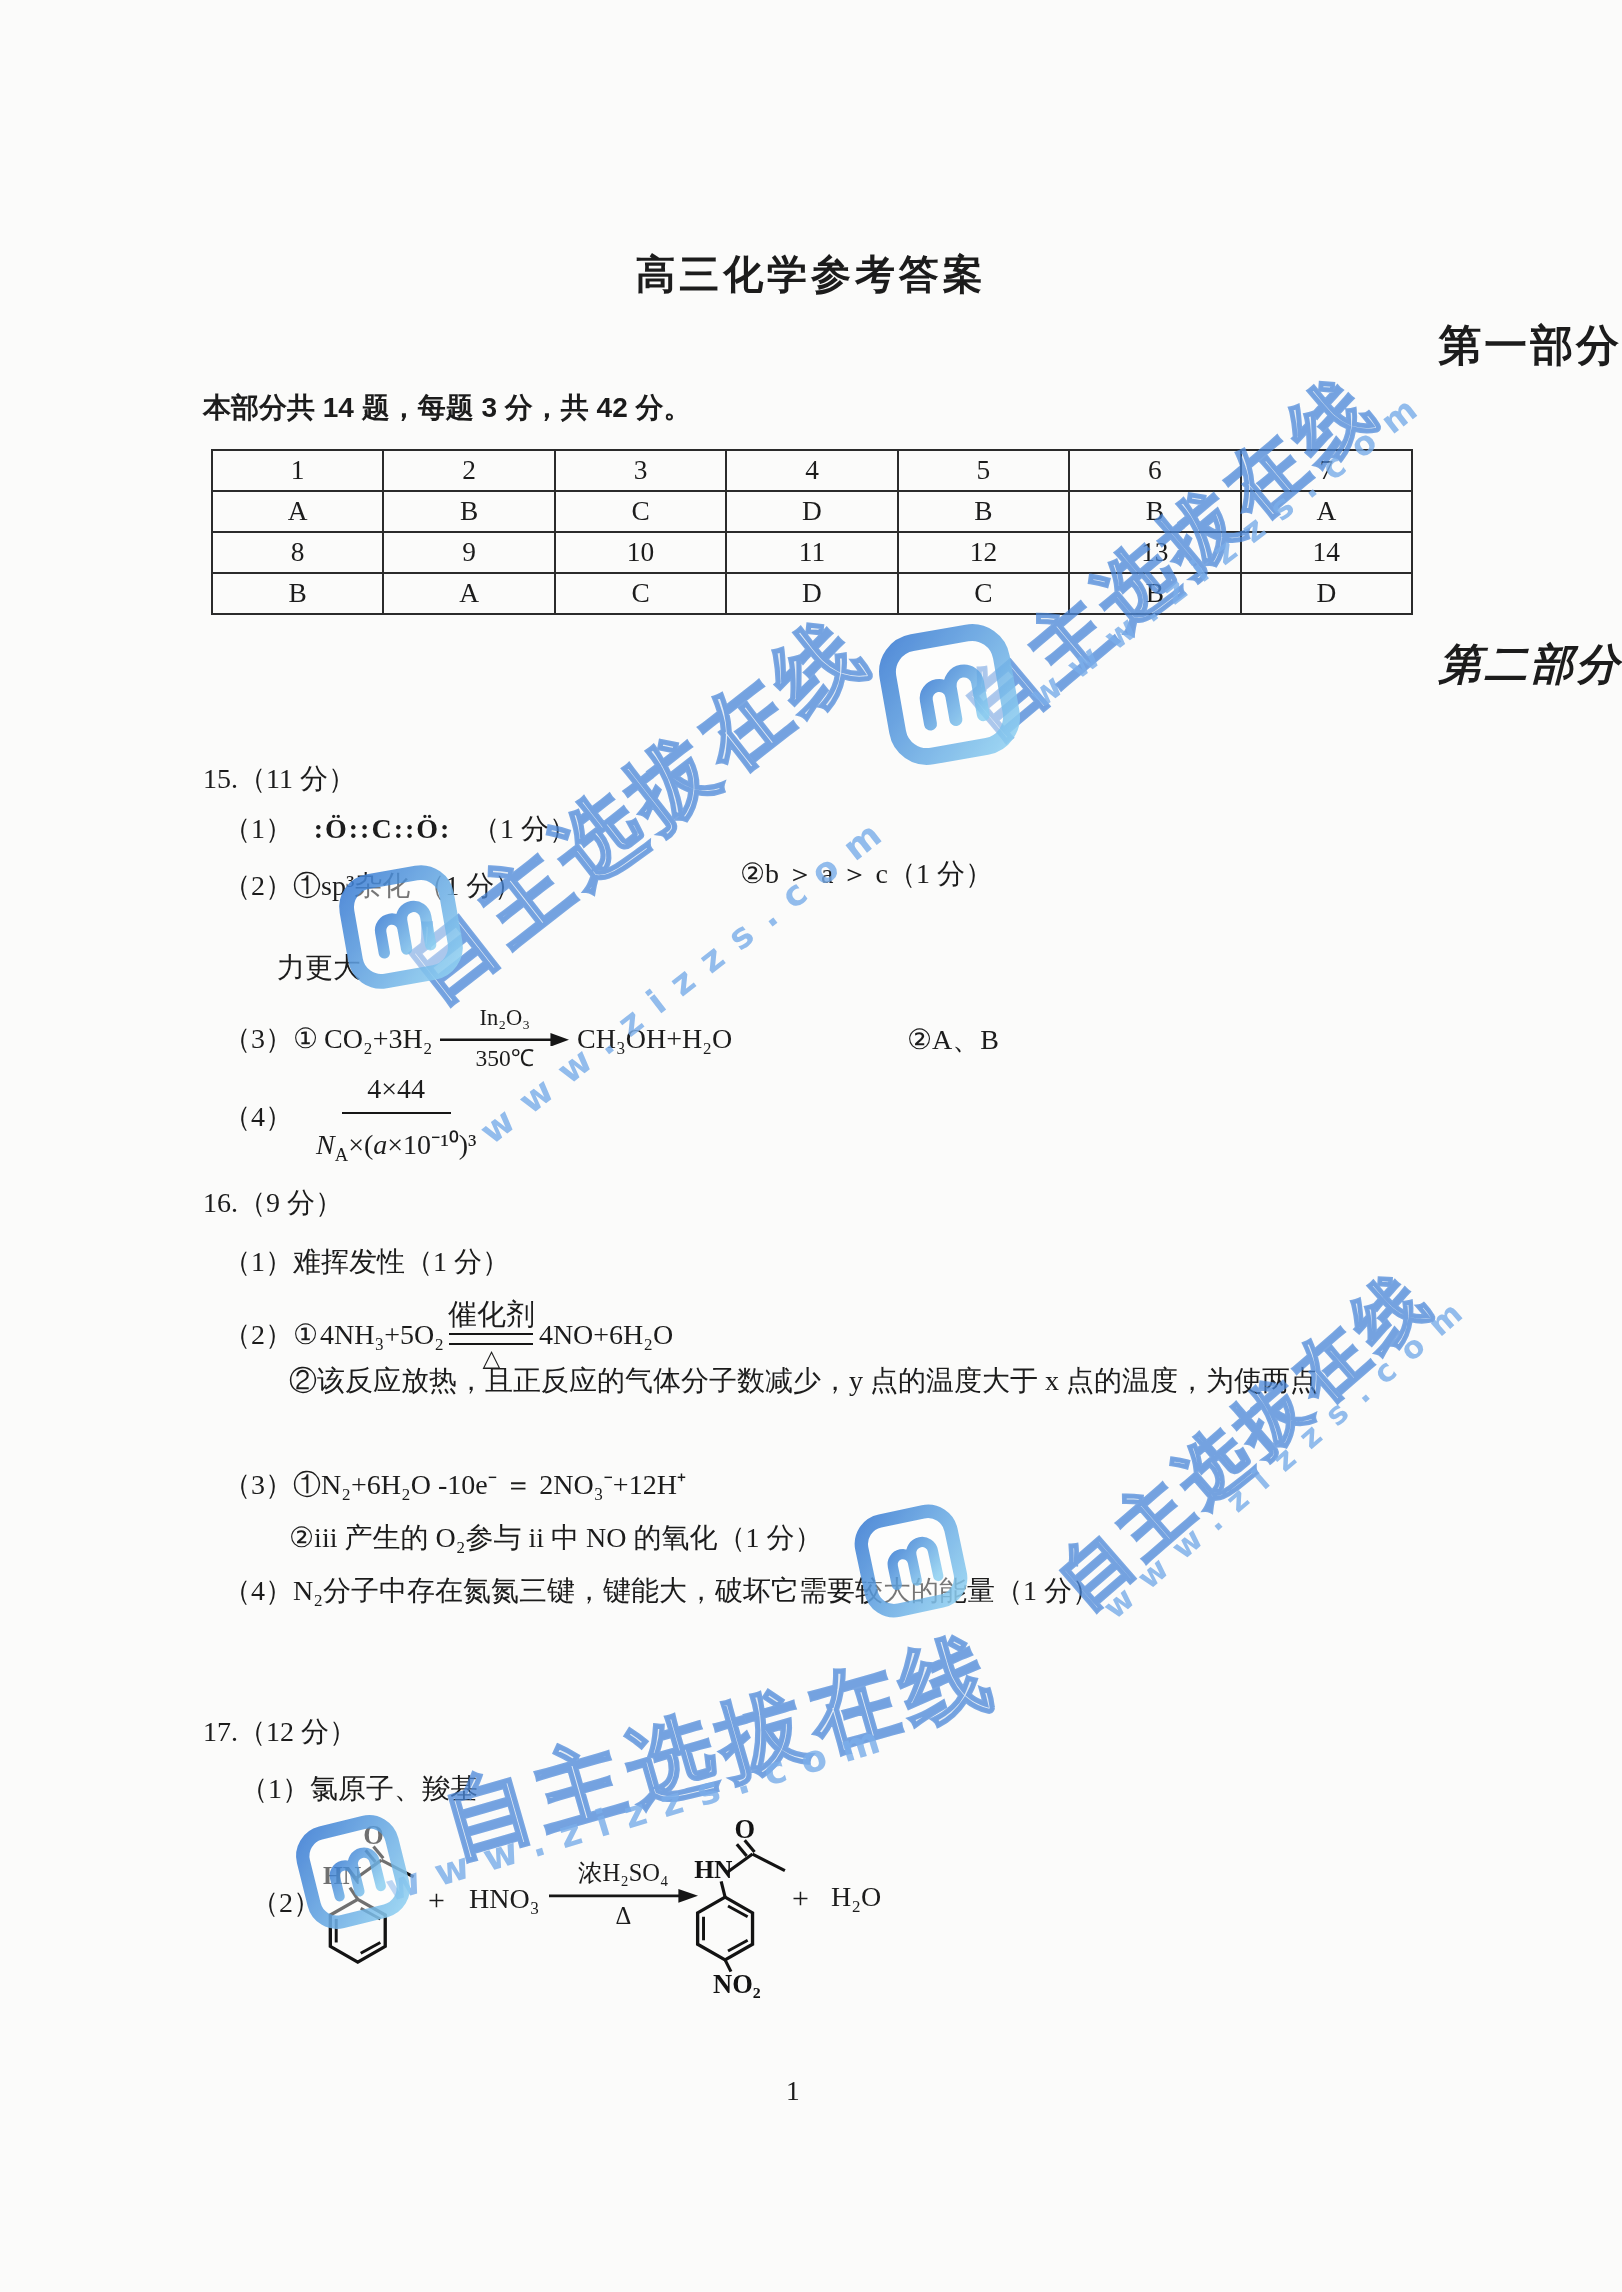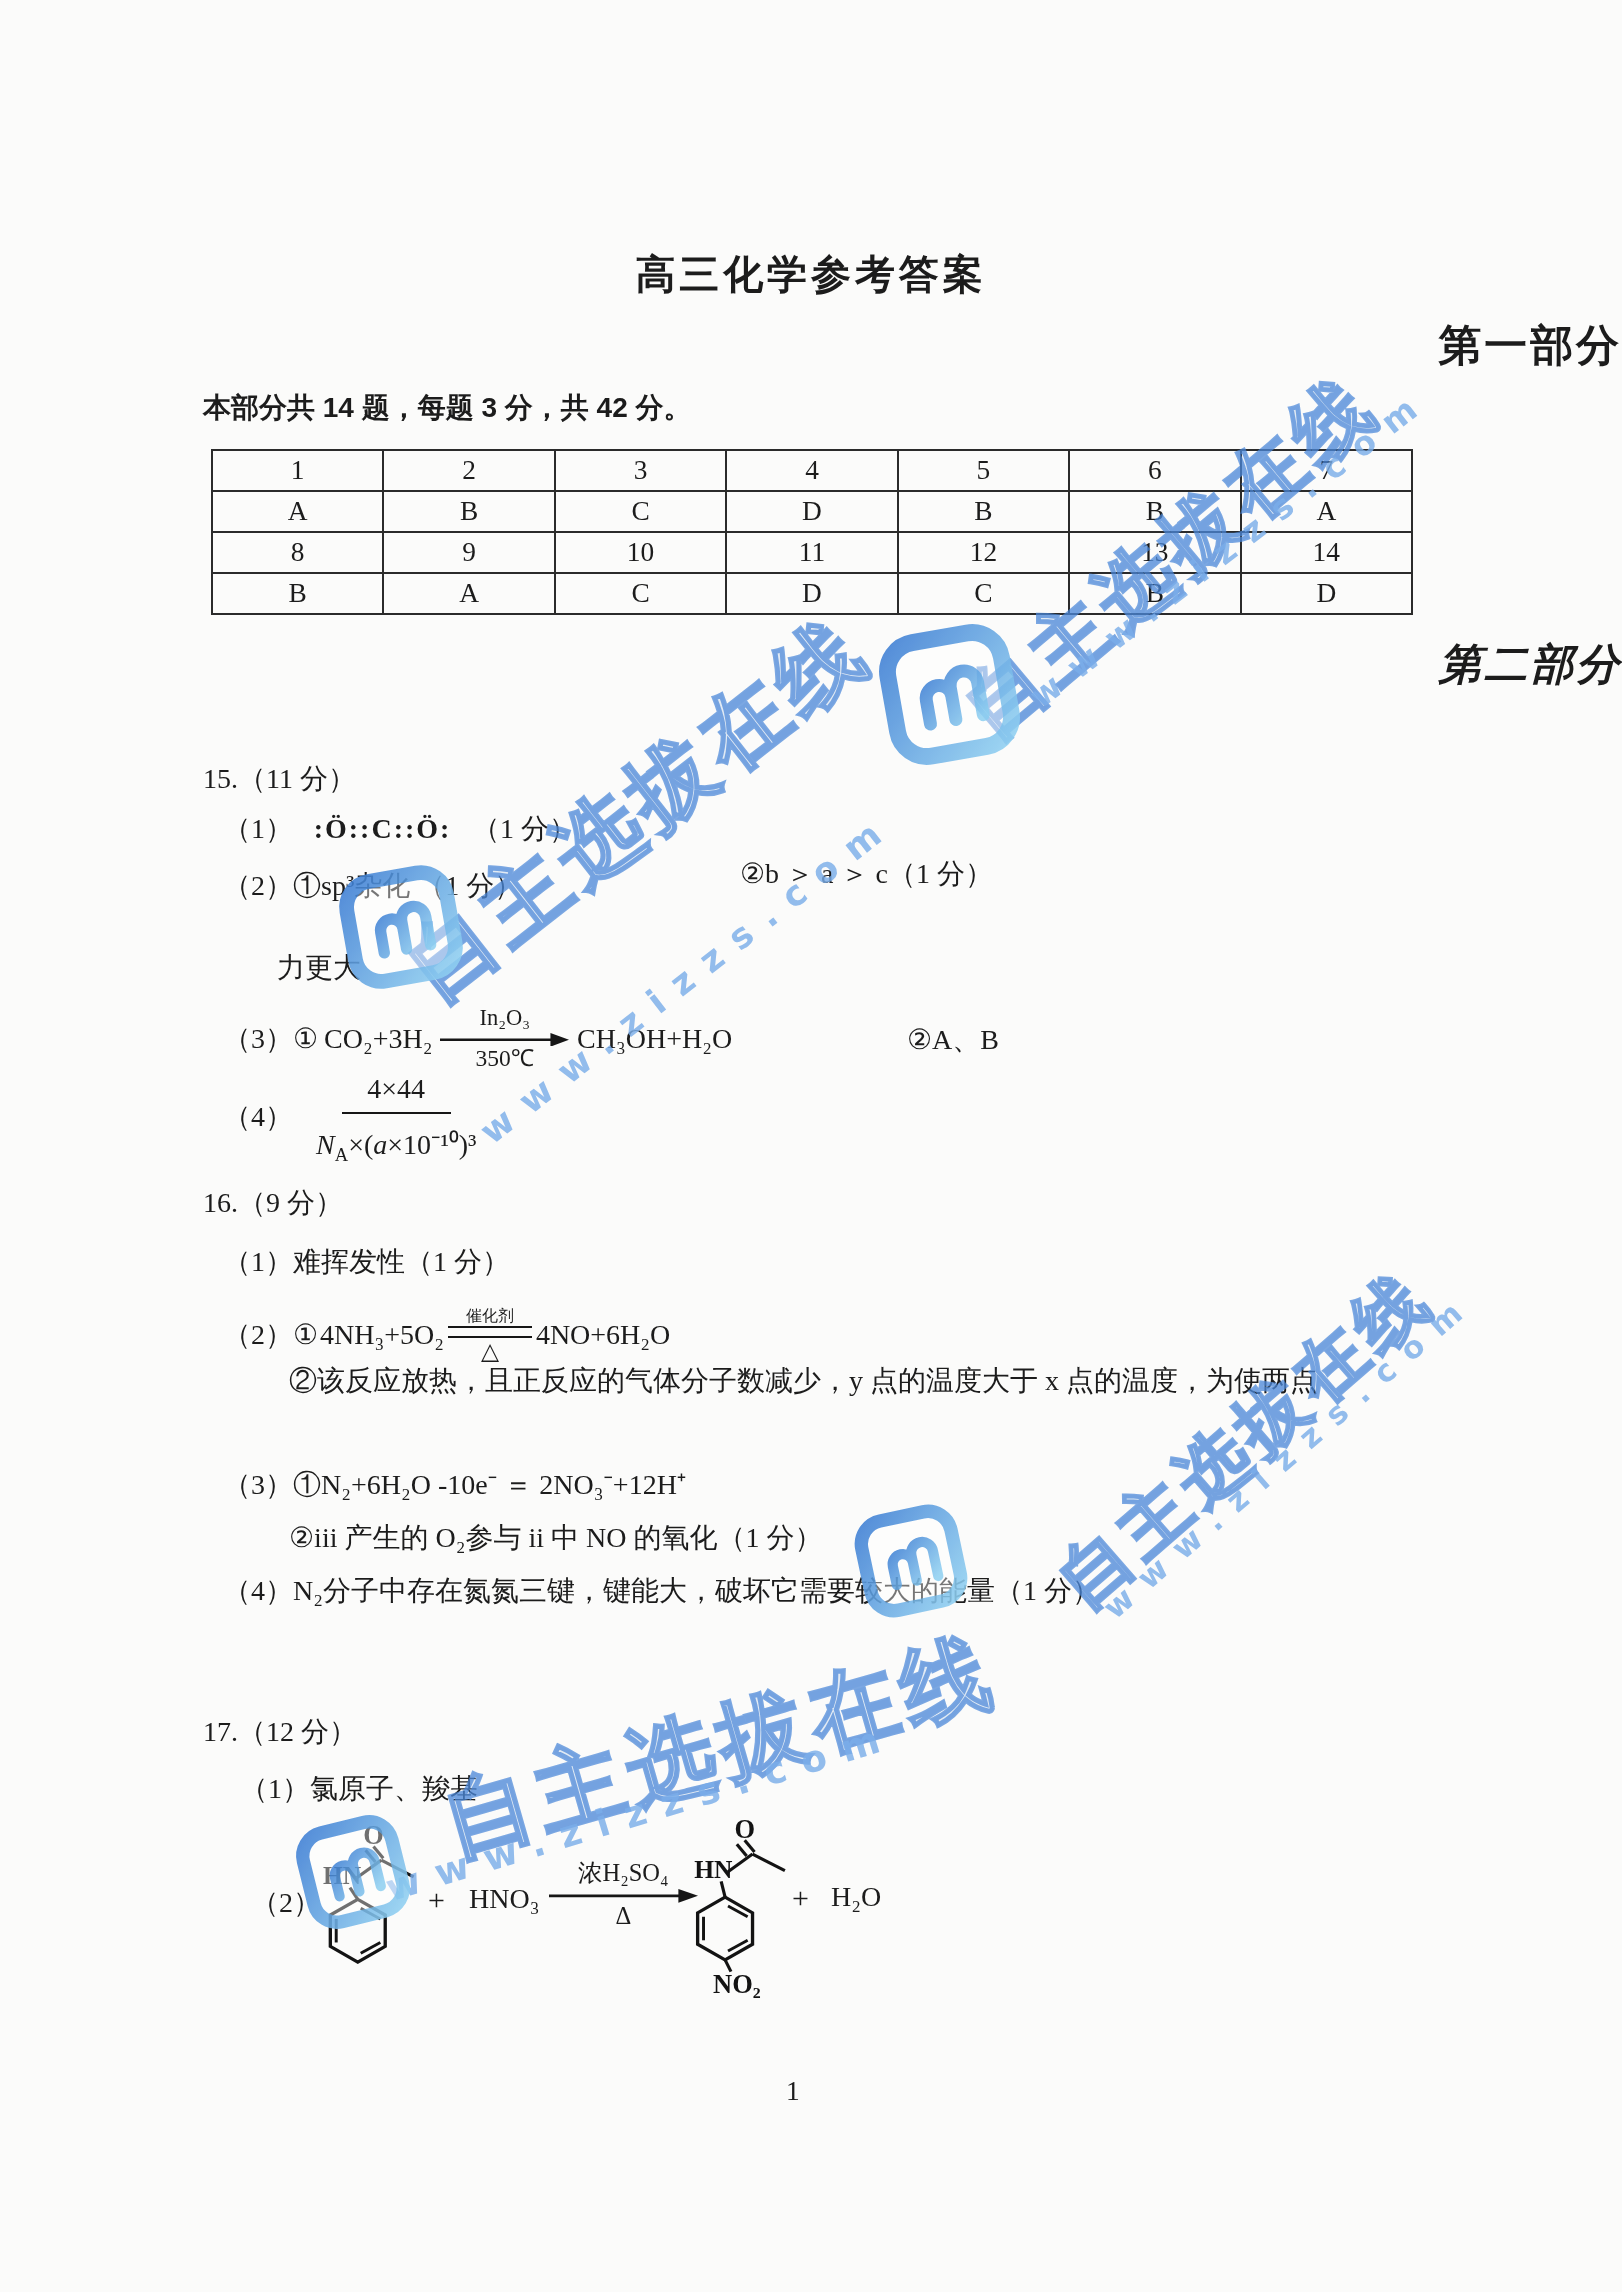--- a/index.html
+++ b/index.html
@@ -14,21 +14,21 @@
   .intro{font-weight:bold;font-family:"Liberation Sans",sans-serif;font-size:28px;}
   table.ans{position:absolute;left:211px;top:449px;width:1202px;border-collapse:collapse;
             table-layout:fixed;background:transparent;}
   table.ans td{border:2.5px solid #2b2b2b;height:39px;text-align:center;
                font-size:27.4px;padding:0;}
   .row{display:inline-flex;align-items:center;}
   .rx{display:inline-flex;flex-direction:column;align-items:center;margin:0 7.8px;vertical-align:middle;}
   .rx .cx-top{font-size:22.5px;line-height:1.1;}
   .rx .cx-bot{font-size:23.5px;line-height:1.1;}
   .ceq{display:inline-flex;flex-direction:column;align-items:center;margin:0 3.9px;}
-  .ceq .cx-top{font-size:16px;line-height:1.1;}
+  .ceq .cx-top{font-size:29px;line-height:1.1;}
   .ceq-lines{width:84px;height:7.8px;border-top:2.9px solid #161616;border-bottom:2.9px solid #161616;margin:2px 0;}
   .ceq .cx-bot{font-size:23.5px;line-height:1.0;}
   .frac{display:inline-flex;flex-direction:column;align-items:center;margin-left:23px;}
   .fnum{font-size:28px;padding:0 25.5px 3.9px 25.5px;border-bottom:2.9px solid #161616;}
   .fden{font-size:28px;padding-top:12px;}
   .fden sub{font-size:18.6px;}
   sub,sup{line-height:0;}
   .lewis{font-weight:bold;letter-spacing:2px;margin:0 13.7px;}
   .pagenum{position:absolute;left:786px;top:2076px;font-size:27.4px;}
   

